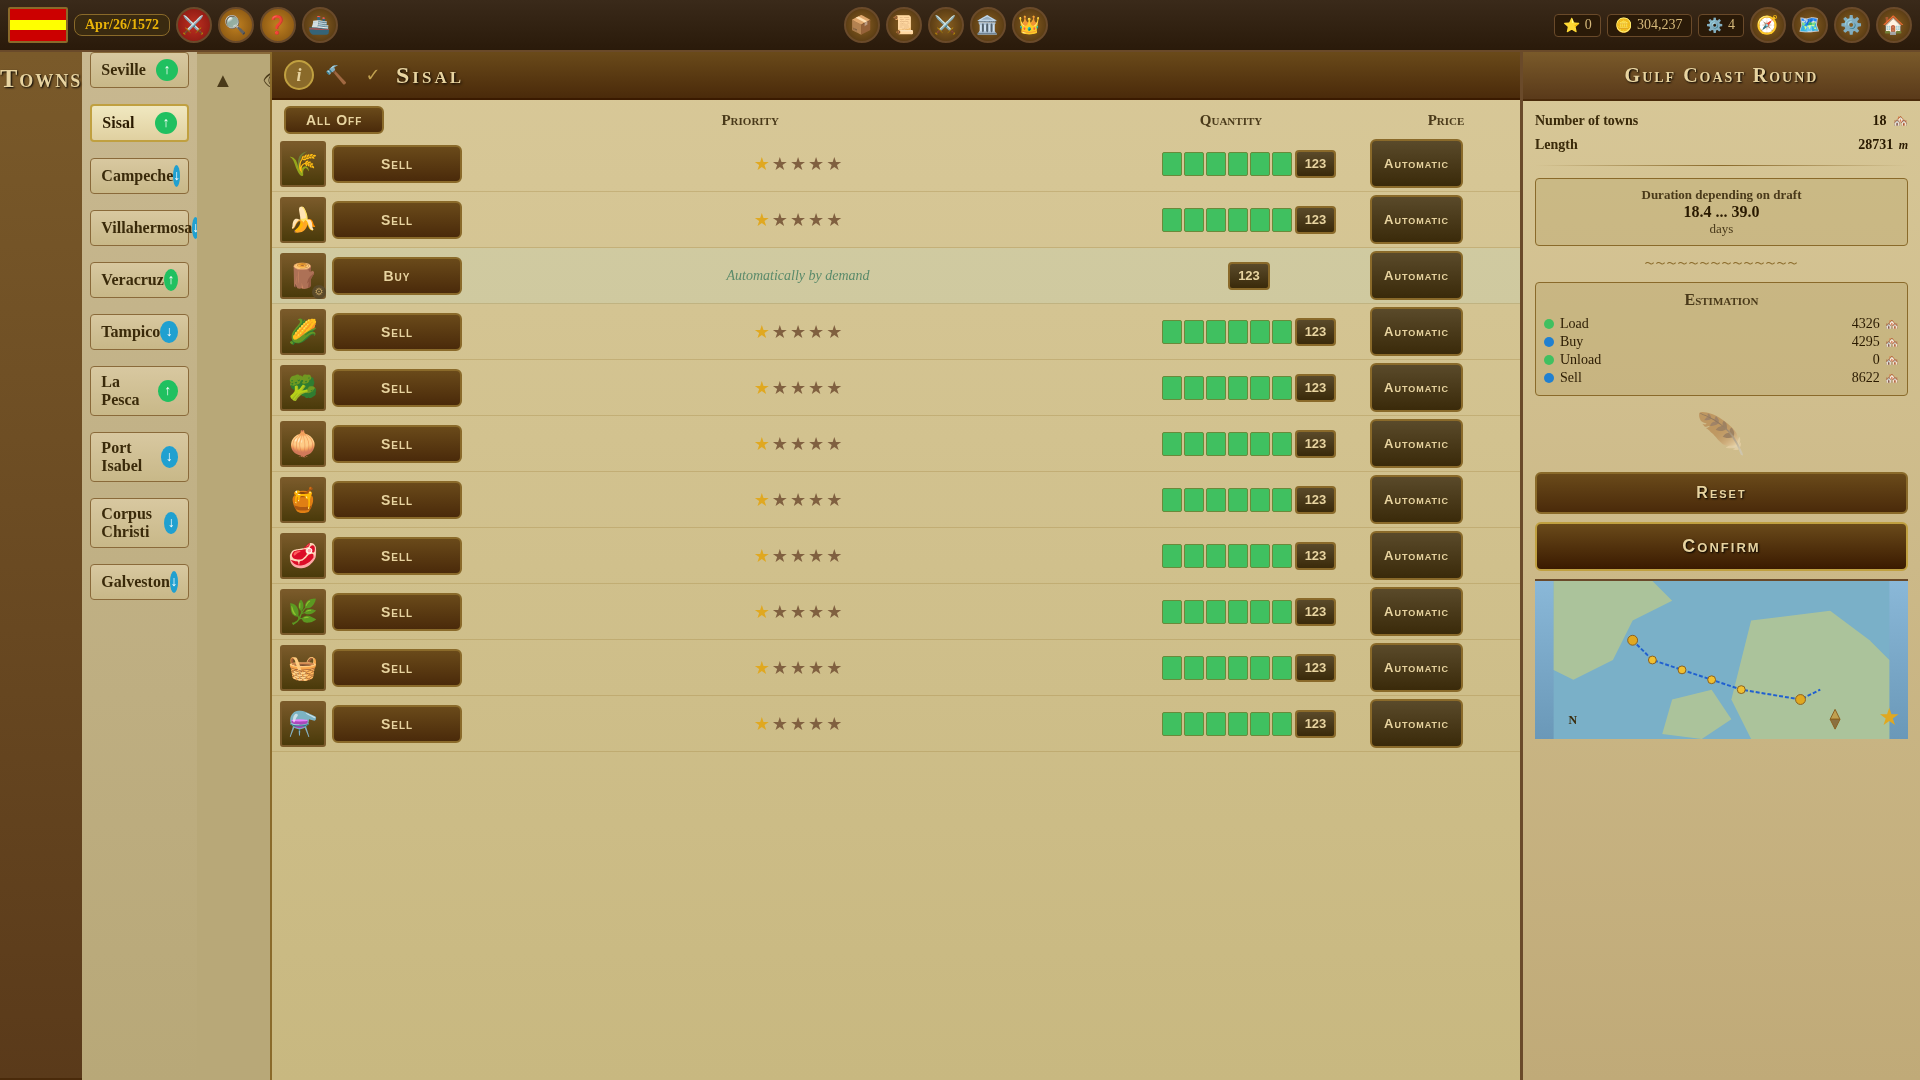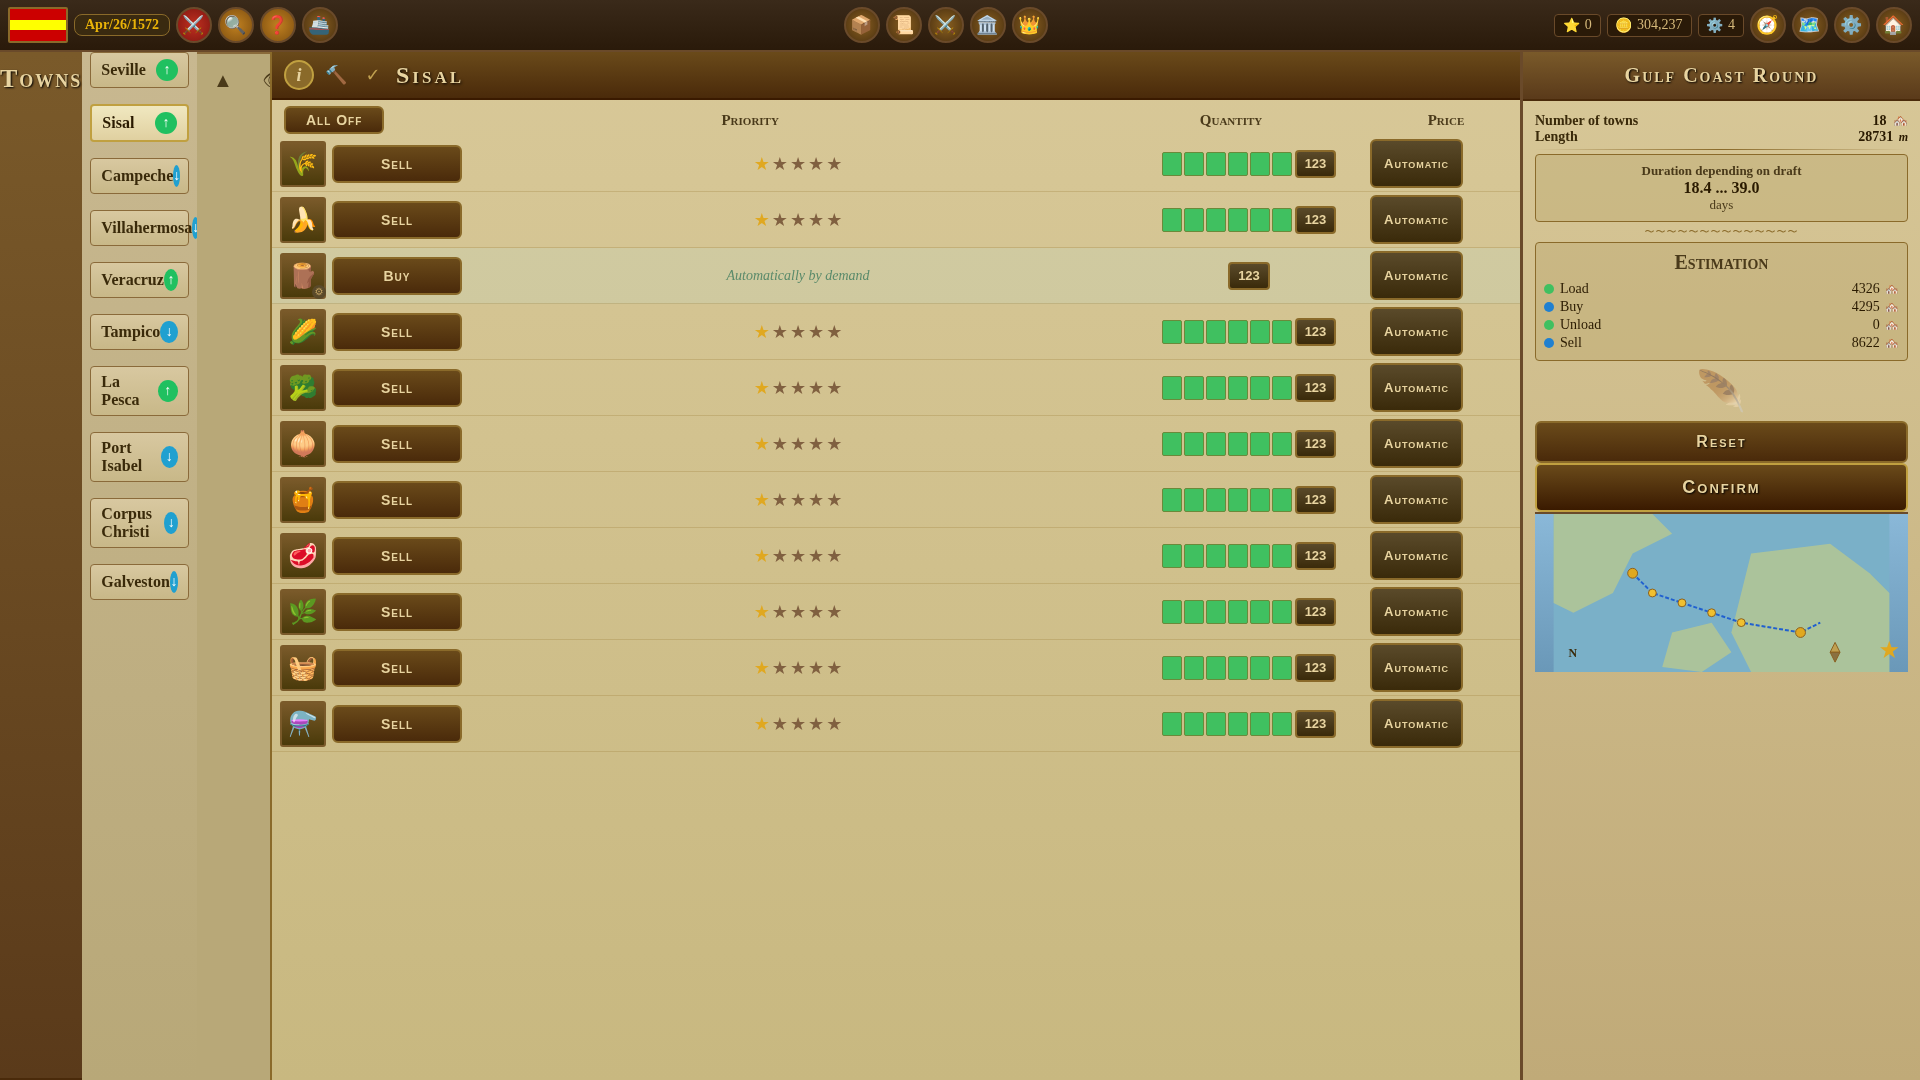--- a/index.html
+++ b/index.html
@@ -327,20 +327,21 @@
       font-size: 20px;
       font-variant: small-caps;
       font-weight: bold;
       letter-spacing: 2px;
       text-shadow: 1px 1px 2px #000;
     }
     .gulf-content {
       padding: 12px;
       display: flex;
       flex-direction: column;
+      gap: 8px;
       flex: 1;
     }
     .gulf-stat-row {
       display: flex;
       justify-content: space-between;
       align-items: center;
       color: #3a2a0a;
       font-size: 14px;
     }
     .gulf-stat-label {
@@ -387,21 +388,21 @@
     }
     .estimation-box {
       background: rgba(180,160,100,0.3);
       border: 1px solid #8a6a2a;
       border-radius: 4px;
       padding: 8px;
     }
     .estimation-title {
       text-align: center;
       color: #4a3a1a;
-      font-size: 20px;
+      font-size: 16px;
       font-variant: small-caps;
       font-weight: bold;
       margin-bottom: 6px;
     }
     .est-row {
       display: flex;
       justify-content: space-between;
       align-items: center;
       color: #2a1a00;
       font-size: 14px;

